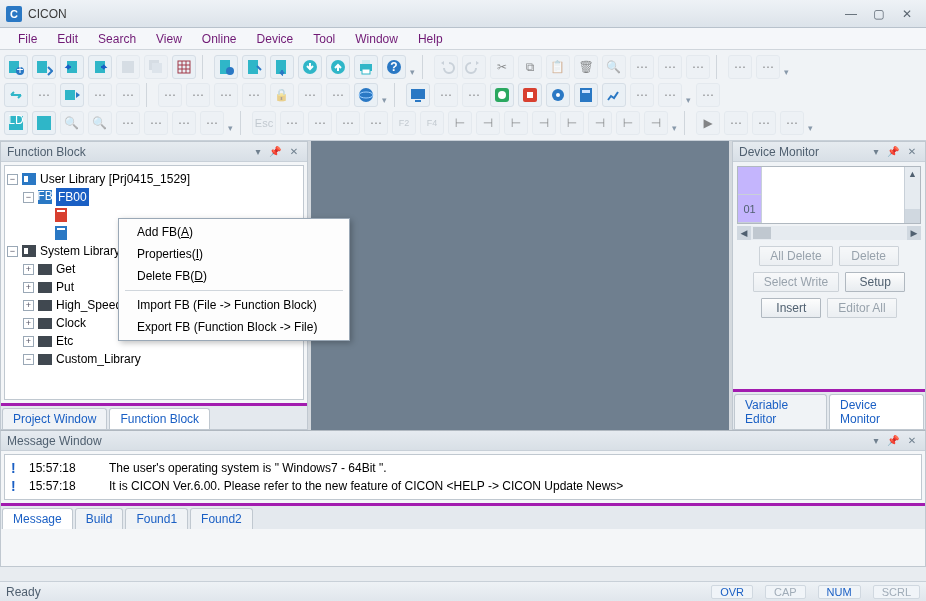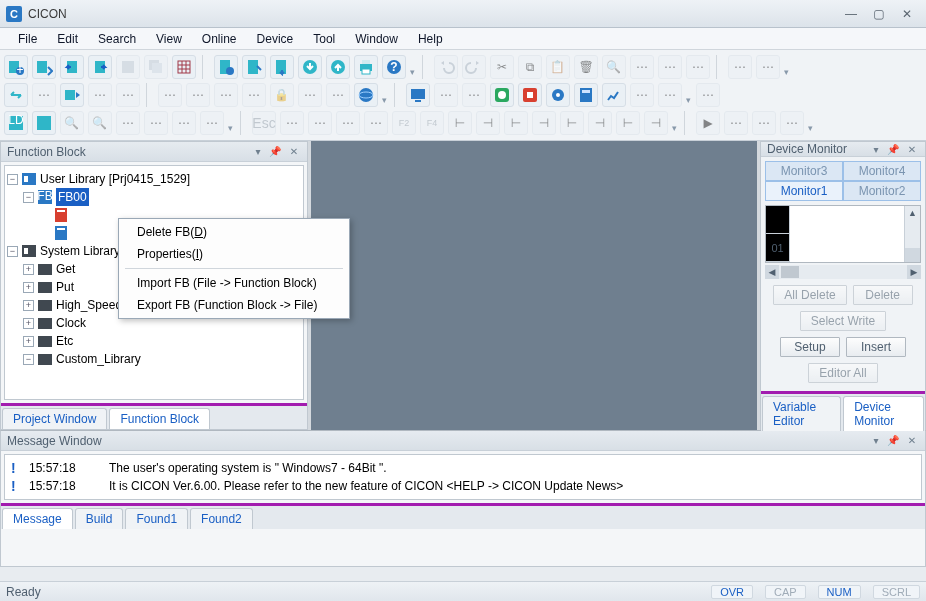--- a/index.html
+++ b/index.html
@@ -7,21 +7,21 @@
 
 
 .titlebar { height: 28px; background: linear-gradient(#eef2f6,#dce3ea); display: flex; align-items: center; padding: 0 6px; border-bottom: 1px solid #b8c2cc; }
 .titlebar .appicon { width: 16px; height: 16px; background: #2a78c4; display: inline-flex; align-items: center; justify-content: center; color: #fff; font-weight: bold; font-size: 11px; border-radius: 2px; margin-right: 6px; }
 .titlebar .title { color: #3a3a3a; }
 .titlebar .spacer { flex: 1; }
 .titlebar .winbtn { width: 26px; height: 18px; display: inline-flex; align-items: center; justify-content: center; color: #5a6570; margin-left: 2px; border-radius: 2px; cursor: pointer; }
 
 
 .menubar { height: 22px; background: #f5f7fa; display: flex; align-items: center; padding: 0 8px; border-bottom: 1px solid #d0d6dc; }
-.menubar .menuitem { color: #0f172a; padding: 2px 10px; cursor: pointer; }
+.menubar .menuitem { color: #701a75; padding: 2px 10px; cursor: pointer; }
 
 
 .toolbars { background: #f0f3f6; border-bottom: 1px solid #c8d0d8; padding: 3px 4px; }
 .toolrow { display: flex; align-items: center; gap: 4px; padding: 2px 0; flex-wrap: nowrap; }
 .toolbtn { width: 24px; height: 24px; border-radius: 3px; display: inline-flex; align-items: center; justify-content: center; background: #eaf0f5; border: 1px solid #d6dee6; cursor: pointer; }
 .toolbtn svg { width: 18px; height: 18px; }
 .toolbtn.disabled { opacity: 0.45; cursor: default; }
 .toolsep { width: 6px; height: 24px; border-left: 1px solid #d0d6dc; margin: 0 2px; }
 .dropgrip { width: 6px; color: #8899aa; font-size: 9px; align-self: flex-end; margin-bottom: 2px;}
 
@@ -46,26 +46,26 @@
 .ind2 { padding-left: 32px; }
 
 .paneltabs { display: flex; border-top: 3px solid #a21caf; background: #e4e9ee; }
 .ptab { padding: 3px 10px; color: #1a5fc4; border: 1px solid #c0c8d0; border-bottom: none; margin: 2px 1px 0 1px; background: #f0f3f6; cursor: pointer; border-radius: 3px 3px 0 0;}
 .ptab.active { background: #fff; color: #1a5fc4; }
 
 
 .centerpanel { flex: 1; background: #6f7f8f; margin: 0 3px; }
 
 
-.rightpanel { width: 166px; }
+.rightpanel { width: 194px; }
 .monitorTabs { display: flex; flex-wrap: wrap; margin: 2px; }
 .montab { width: 50%; text-align: center; padding: 2px 0; color: #1a5fc4; border: 1px solid #9cc0e8; background: #eaf2fb; cursor: pointer; box-sizing: border-box;}
 .montab.dim { background: #dbe7f4; color: #7a94b0; }
 .montable { margin: 2px; border: 1px solid #b0b8c0; height: 58px; background: #fff; position: relative; display: flex; }
-.montable .rowhead { width: 24px; background: #000000; border-right: 1px solid #c8d0d8; display: flex; flex-direction: column; }
+.montable .rowhead { width: 24px; background: #c4b5fd; border-right: 1px solid #c8d0d8; display: flex; flex-direction: column; }
 .montable .rowhead div { flex:1; border-bottom:1px solid #c8d0d8; display:flex; align-items:center; justify-content:center; color:#506070; font-size:11px;}
 .montable .cells { flex:1; position:relative; }
 .monscroll { margin: 0 2px; height: 14px; background: #e6ebf0; display:flex; align-items:center; }
 .monscroll .arrow { width:14px; height:14px; background:#d0d8e0; display:inline-flex; align-items:center; justify-content:center; color:#506070; font-size:9px; cursor:pointer;}
 .monscroll .thumb { width:18px; height:12px; background:#c0c8d0; margin:0 2px; }
 .monscroll .track { flex:1; }
 
 .monbuttons { padding: 6px; display:flex; flex-wrap:wrap; gap:6px; justify-content:center; }
 .monbtn { padding: 2px 10px; border: 1px solid #b0b8c0; background: linear-gradient(#fdfdfd,#e8ecf0); border-radius: 1px; color: #506070; cursor: pointer; min-width:60px; text-align:center;}
 .monbtn.disabled { opacity: 0.55; cursor: default; }
@@ -317,21 +317,21 @@
       </span>
     <span class="toolbtn disabled">🔍</span>
     <span class="toolbtn disabled">🔍</span>
     <span class="toolbtn disabled">⋯</span>
     <span class="toolbtn disabled">⋯</span>
     <span class="toolbtn disabled">⋯</span>
     <span class="toolbtn disabled">⋯</span>
     <span class="dropgrip">▾</span>
     <span class="toolsep"></span>
     <span class="toolbtn disabled">
-        <span style="font-size:14px;color:#8a96a2">Esc</span>
+        <span style="font-size:11px;color:#8a96a2">Esc</span>
       </span>
     <span class="toolbtn disabled">⋯</span>
     <span class="toolbtn disabled">⋯</span>
     <span class="toolbtn disabled">⋯</span>
     <span class="toolbtn disabled">⋯</span>
     <span class="toolbtn disabled">
         <span style="font-size:9px;color:#8a96a2">F2</span>
       </span>
     <span class="toolbtn disabled">
         <span style="font-size:9px;color:#8a96a2">F4</span>
@@ -480,26 +480,20 @@
 
   <div class="panel rightpanel">
     <div class="panelhdr">
       <span>Device Monitor</span>
       <span class="spacer"></span>
       <span class="panelhdrbtn">▾</span>
       <span class="panelhdrbtn">📌</span>
       <span class="panelhdrbtn">✕</span>
     </div>
     <div style="flex:1; background:#f0f3f6; padding:2px; display:flex; flex-direction:column;">
-      <div class="monitorTabs">
-        <div class="montab dim">Monitor3</div>
-        <div class="montab dim">Monitor4</div>
-        <div class="montab">Monitor1</div>
-        <div class="montab dim">Monitor2</div>
-      </div>
       <div class="montable">
         <div class="rowhead">
             <div></div>
             <div>01</div>
           </div>
         <div class="cells"></div>
         <div style="width:16px;background:#e6ebf0;border-left:1px solid #c8d0d8;display:flex;flex-direction:column;">
           <div style="flex:0 0 14px;display:flex;align-items:center;justify-content:center;color:#506070;font-size:9px">▲</div>
           <div style="flex:1"></div>
           <div style="flex:0 0 14px;background:#d0d8e0"></div>
@@ -560,21 +554,24 @@
   <span>Ready</span>
   <span class="spacer"></span>
   <span class="statcell">OVR</span>
   <span class="statcell dim">CAP</span>
   <span class="statcell">NUM</span>
   <span class="statcell dim">SCRL</span>
 </div>
 
 <div class="ctxmenu" style="left:118px; top:218px; width:232px;">
   <div class="ctxitem">
-    <span>Delete FB(</span><u>D</u><span>)</span>
+    <span>Add FB(</span><u>A</u><span>)</span>
   </div>
   <div class="ctxitem">
     <span>Properties(</span><u>I</u><span>)</span>
+  </div>
+  <div class="ctxitem">
+    <span>Delete FB(</span><u>D</u><span>)</span>
   </div>
   <div class="ctxsep"></div>
   <div class="ctxitem">Import FB (File -&gt; Function Block)</div>
   <div class="ctxitem">Export FB (Function Block -&gt; File)</div>
 </div>
 
 </body></html>

